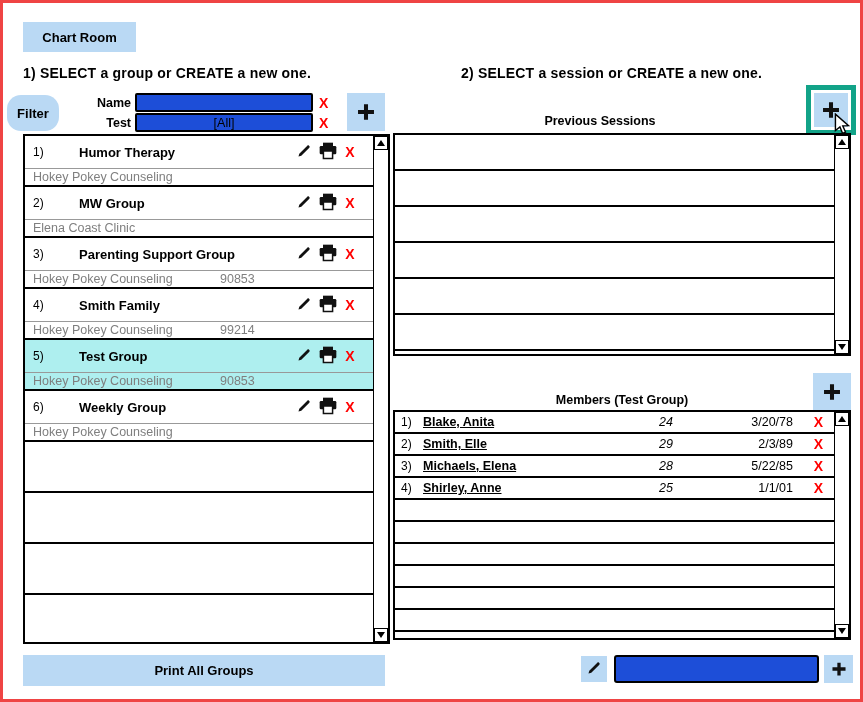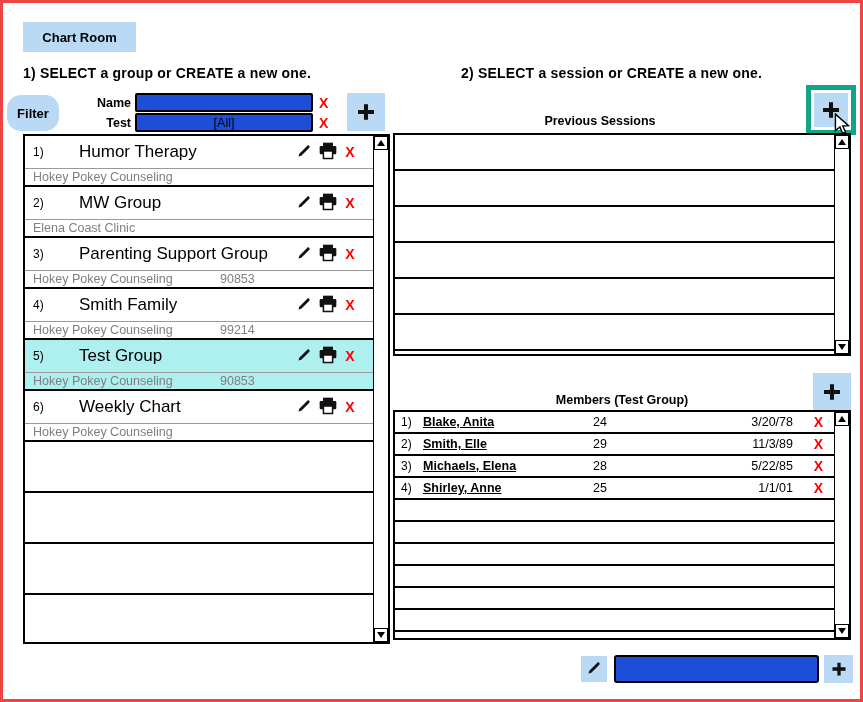--- a/index.html
+++ b/index.html
@@ -23,34 +23,34 @@
   .strack { flex:1; }
   .tri-up { width:0; height:0; border-left:4px solid transparent; border-right:4px solid transparent; border-bottom:6px solid #000; }
   .tri-down { width:0; height:0; border-left:4px solid transparent; border-right:4px solid transparent; border-top:6px solid #000; }
 
   
   .gname { height:33px; border-bottom:1px solid #999; display:flex; align-items:center; padding-left:8px; padding-right:28px; }
   .gsite { position:relative; height:18px; border-bottom:2px solid #000; display:flex; align-items:center; padding-left:8px; color:#7F7F7F; font-size:12.5px; }
   .gempty { height:51px; border-bottom:2px solid #000; }
   .grow.selected .gname, .grow.selected .gsite { background:#AEEFEF; }
   .gnum { width:26px; font-size:12px; }
-  .gtitle { margin-left:20px; font-weight:normal; font-size:17px; }
+  .gtitle { margin-left:20px; font-weight:bold; font-size:13px; }
   .gspacer { flex:1; }
   .icon-btn { width:24px; height:22px; display:flex; align-items:center; justify-content:center; cursor:pointer; background:transparent; border:none; }
   .gx { color:#FF0000; font-weight:bold; font-size:14px; width:20px; text-align:center; cursor:pointer; }
   .gcode { position:absolute; left:195px; }
 
   
   .srow { height:36px; border-bottom:2px solid #000; }
 
   
   .mrow { display:grid; grid-template-columns:28px 170px 80px 130px 31px; height:22px; border-bottom:2px solid #000; align-items:center; font-size:12.5px; }
   .mrow .mnum { padding-left:6px; font-size:12px; }
   .mrow .mname { font-weight:bold; text-decoration:underline; cursor:pointer; }
-  .mrow .mage { text-align:left; }
+  .mrow .mage { text-align:right;font-style:italic; }
   .mrow .mdob { text-align:right; padding-right:10px; }
   .mrow .mx { color:#FF0000; font-weight:bold; font-size:14px; text-align:center; cursor:pointer; }
   .mempty { height:22px; border-bottom:2px solid #000; }
 
   .center-title { position:absolute; font-size:12.5px; font-weight:bold; text-align:center; }
 
   .plus-svg { display:block; }
 
   
   .focus-ring { position:absolute; left:803px; top:82px; width:50px; height:50px; background:#12A388; }
@@ -208,21 +208,21 @@
       </div>
       <div class="gsite">
         <span>Hokey Pokey Counseling</span>
         <span class="gcode">90853</span>
       </div>
     </div>
 
     <div class="grow">
       <div class="gname">
         <span class="gnum">6)</span>
-        <span class="gtitle">Weekly Chart</span>
+        <span class="gtitle">Weekly Group</span>
         <span class="gspacer"></span>
         <button class="icon-btn">
             <span><svg width="14" height="14" viewBox="0 0 16 16">
                 <path d="M1.7 14.3l.9-3.2 9.2-9.2c.5-.5 1.4-.5 1.9 0l.4.4c.5.5.5 1.4 0 1.9l-9.2 9.2-3.2.9z" fill="#111"></path>
               </svg></span>
           </button>
         <button class="icon-btn">
             <span><svg width="20" height="20" viewBox="0 0 24 24">
                 <path d="M6 2h12v4H6z" fill="#111"></path>
                 <rect x="2" y="6" width="20" height="10" rx="1.5" fill="#111"></rect>
@@ -246,20 +246,21 @@
       <div class="sarrow">
           <span class="tri-up"></span>
         </div>
       <div class="strack"></div>
       <div class="sarrow">
           <span class="tri-down"></span>
         </div>
     </div>
   </div>
 
+  <button class="btn-blue abs" style="left:20px; top:652px; width:362px; height:31px; font-size:13px;">Print All Groups</button>
 
   <div class="focus-ring">
     <div class="ring-white"></div>
     <button class="btn-blue ring-btn">
       <span>
         <svg class="plus-svg" width="22" height="22" viewBox="0 0 24 24">
             <path d="M9.8 3.5h4.4v6.3h6.5v4.4h-6.5v6.3H9.8v-6.3H3.3V9.8h6.5z" fill="#111"></path>
           </svg>
       </span>
     </button>
@@ -304,21 +305,21 @@
       <span class="mnum">1)</span>
       <span class="mname">Blake, Anita</span>
       <span class="mage">24</span>
       <span class="mdob">3/20/78</span>
       <span class="mx">X</span>
     </div>
     <div class="mrow">
       <span class="mnum">2)</span>
       <span class="mname">Smith, Elle</span>
       <span class="mage">29</span>
-      <span class="mdob">11/3/89</span>
+      <span class="mdob">2/3/89</span>
       <span class="mx">X</span>
     </div>
     <div class="mrow">
       <span class="mnum">3)</span>
       <span class="mname">Michaels, Elena</span>
       <span class="mage">28</span>
       <span class="mdob">5/22/85</span>
       <span class="mx">X</span>
     </div>
     <div class="mrow">

